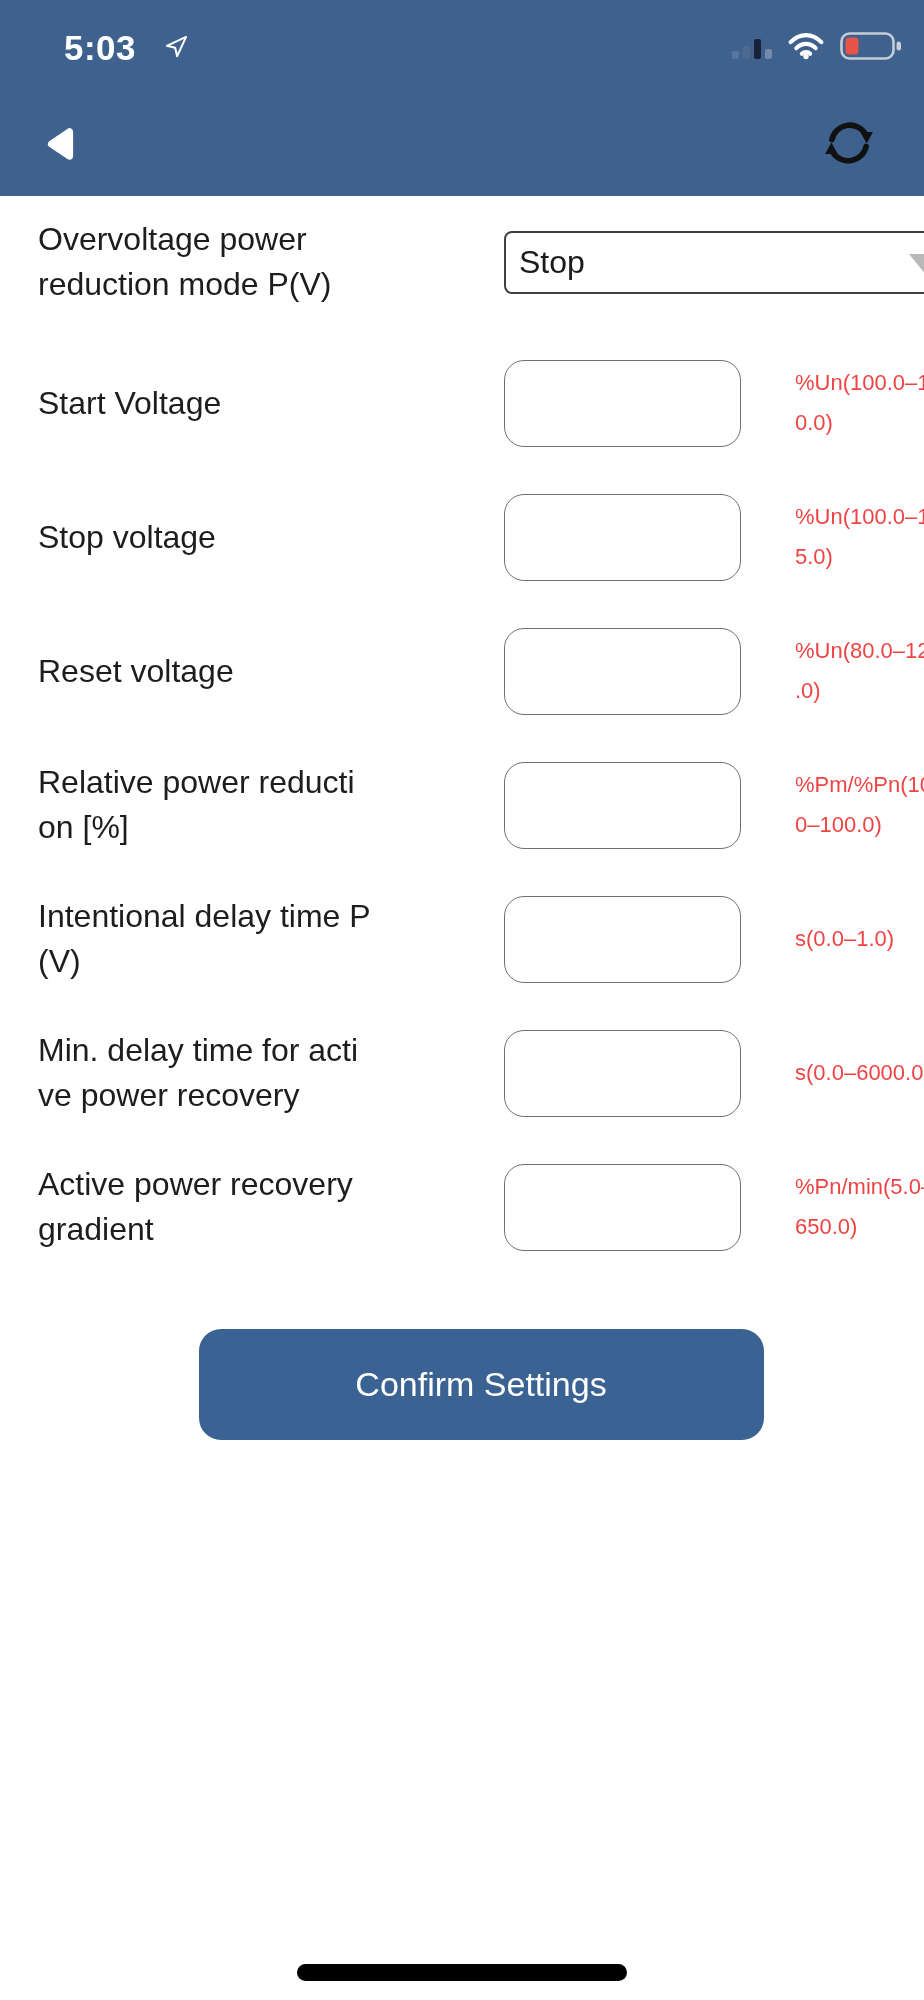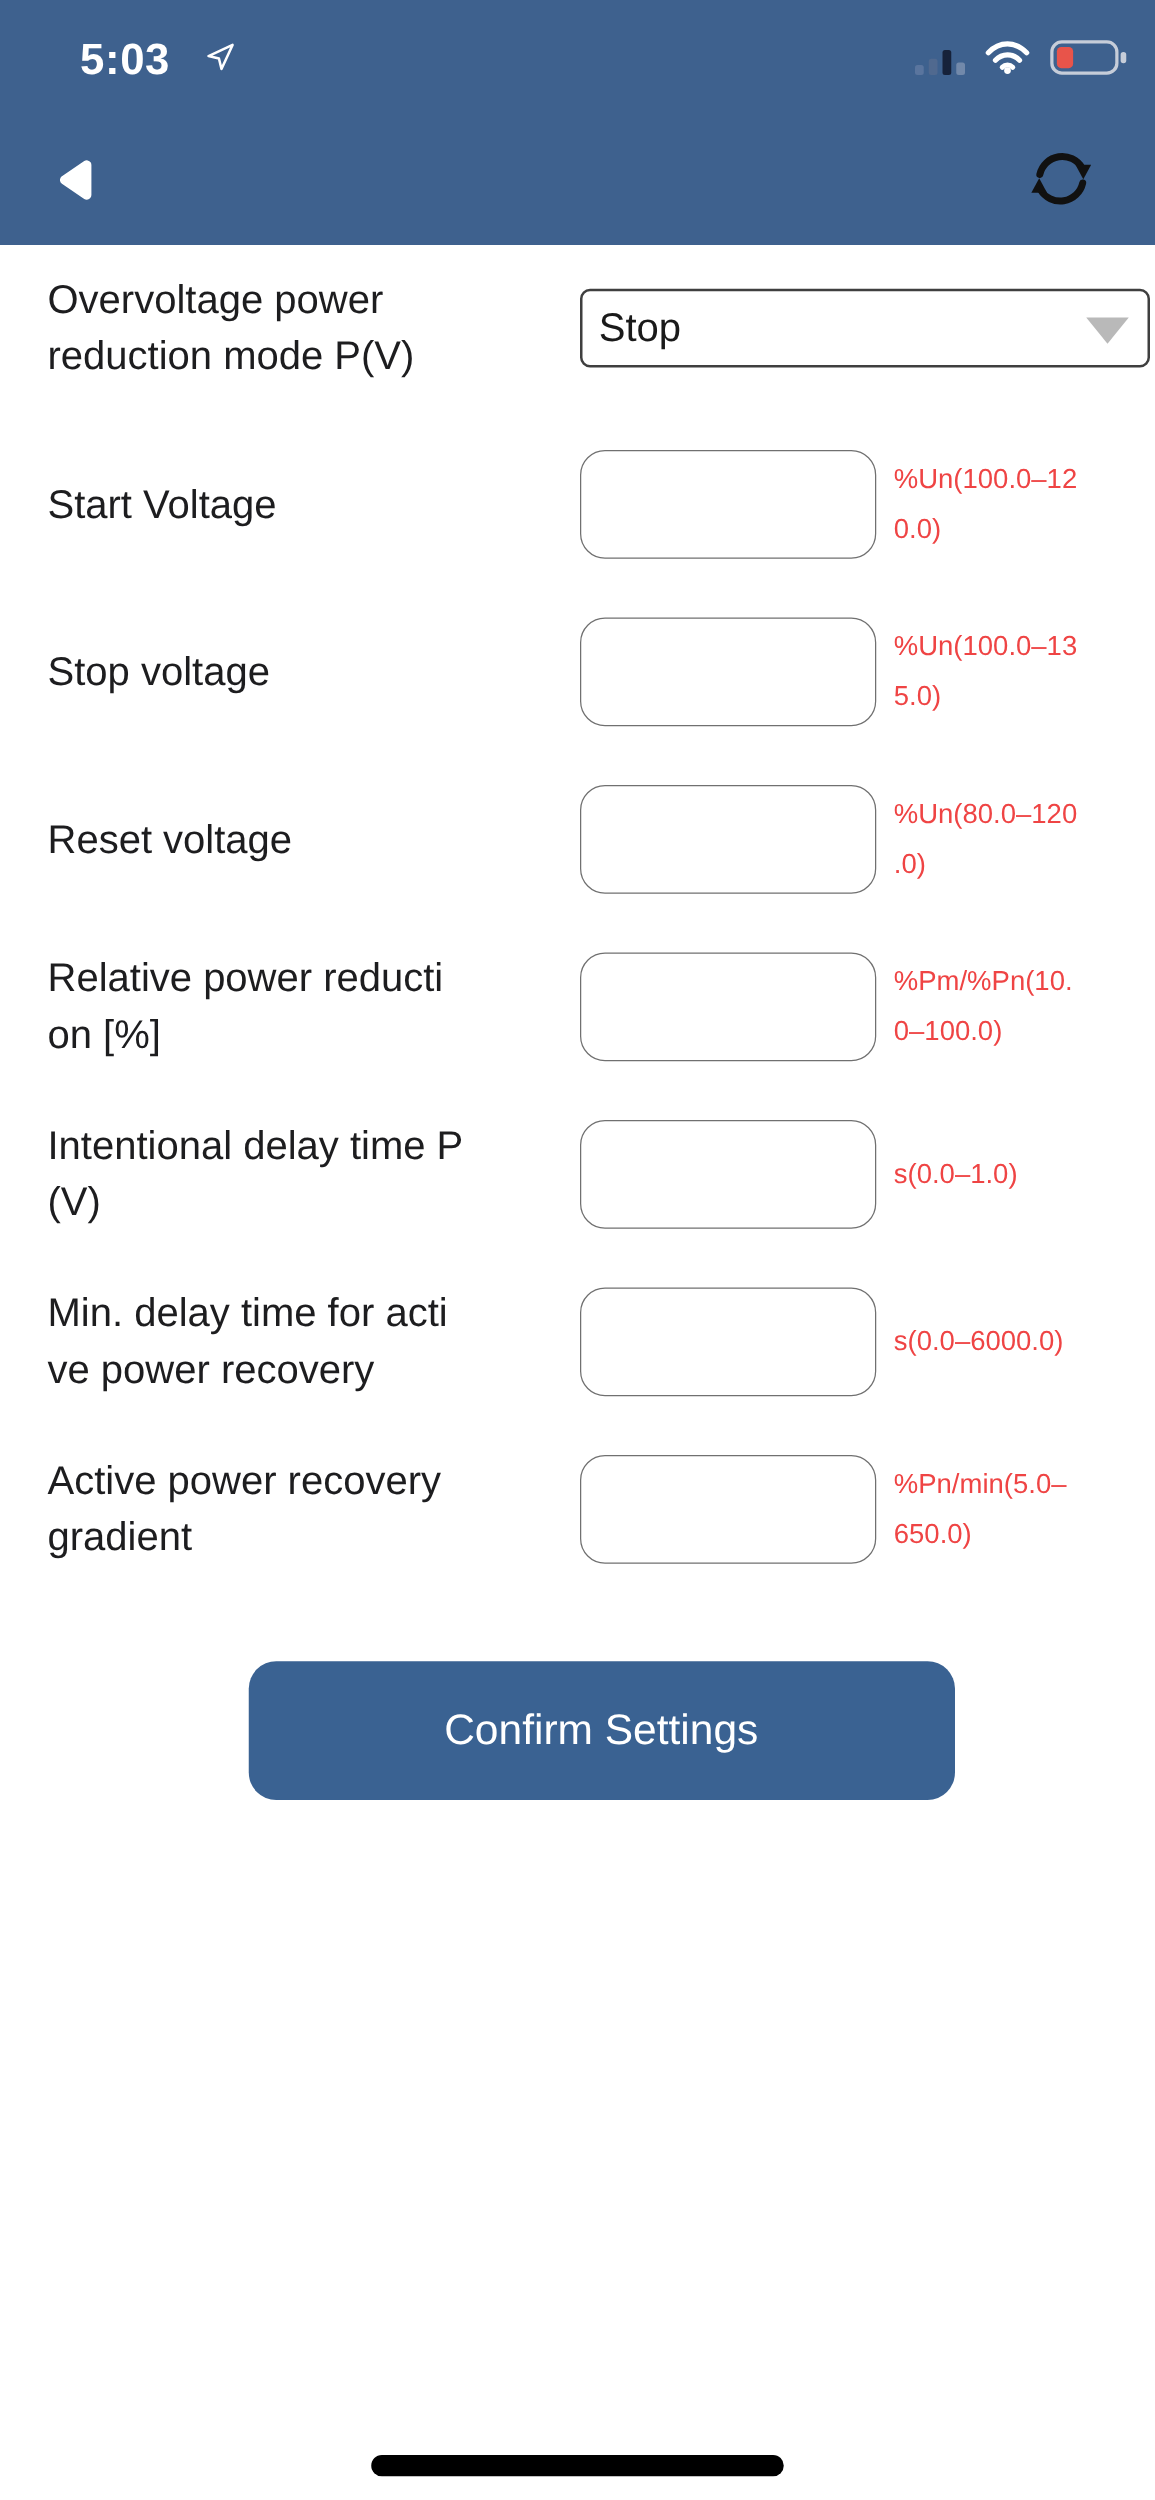--- a/index.html
+++ b/index.html
@@ -22,21 +22,21 @@
   .nav-row{position:absolute;left:0;right:0;bottom:20px;height:62px;}
   .back-btn{position:absolute;left:44px;top:10px;width:34px;height:42px;background:none;border:none;
             padding:0;cursor:pointer;display:flex;align-items:center;}
   .nav-title{position:absolute;left:120px;right:120px;top:3px;text-align:center;
              font-size:40px;font-weight:600;color:#ffffff;white-space:nowrap;}
   .refresh-btn{position:absolute;right:46px;top:0px;width:58px;height:58px;background:none;border:none;
                padding:0;cursor:pointer;}
 
   
   .form{position:absolute;top:196px;left:0;width:924px;padding:18px 0 0 38px;box-sizing:border-box;}
-  .row{display:flex;align-items:center;}
+  .row{display:flex;align-items:center;gap:40px;}
   .field-label{width:402px;font-size:32px;line-height:45px;color:#1d1d1f;white-space:pre-line;flex:none;}
   .mode-row{margin-bottom:26px;min-height:96px;}
   .select-box{position:relative;width:456px;height:63px;margin-left:24px;border:2px solid #3f3f3f;
               border-radius:8px;background:#fff;display:flex;align-items:center;box-sizing:border-box;
               cursor:pointer;flex:none;}
   .select-value{font-size:32px;color:#1a1a1a;padding-left:13px;}
   .select-caret{position:absolute;right:15px;top:21px;width:0;height:0;
                 border-left:17px solid transparent;border-right:17px solid transparent;
                 border-top:21px solid #b9b9b9;}
   .input-row{height:134px;}

